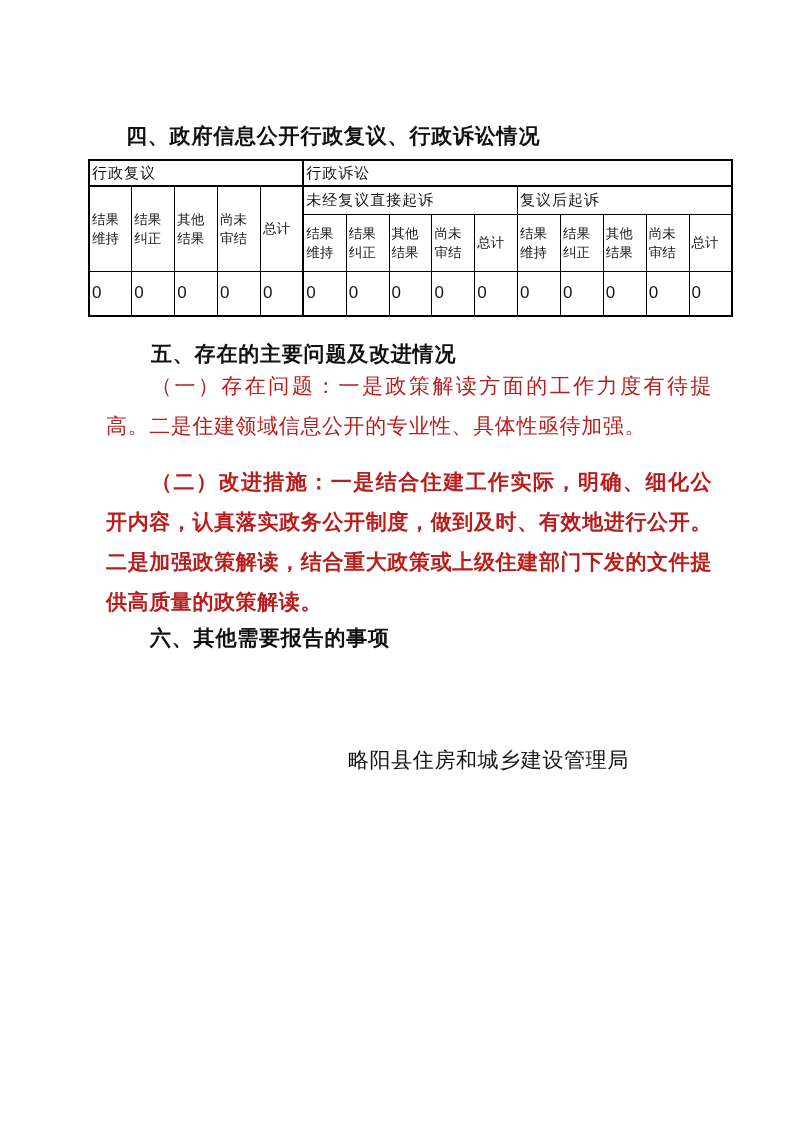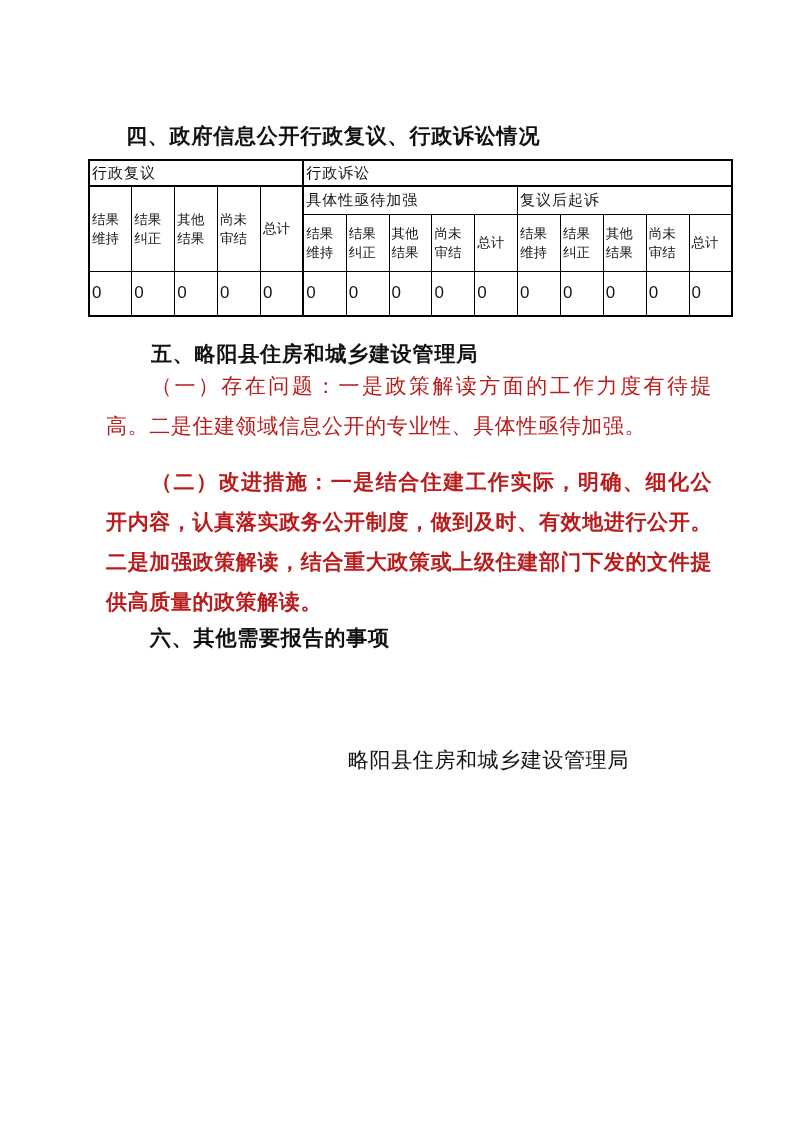--- a/index.html
+++ b/index.html
@@ -120,21 +120,21 @@
         <tr class="row-groups">
       <td colspan="5" class="cell-group sep-strong">行政复议</td>
       <td colspan="10" class="cell-group">行政诉讼</td>
     </tr>
     <tr>
       <td rowspan="2" class="cell-colhead span-two">结果维持</td>
       <td rowspan="2" class="cell-colhead span-two">结果纠正</td>
       <td rowspan="2" class="cell-colhead span-two">其他结果</td>
       <td rowspan="2" class="cell-colhead span-two">尚未审结</td>
       <td rowspan="2" class="cell-colhead span-two sep-strong">总计</td>
-      <td colspan="5" class="cell-subgroup">具体性亟待加强</td>
+      <td colspan="5" class="cell-subgroup">未经复议直接起诉</td>
       <td colspan="5" class="cell-subgroup">复议后起诉</td>
     </tr>
     <tr>
       <td class="cell-colhead">结果维持</td>
       <td class="cell-colhead">结果纠正</td>
       <td class="cell-colhead">其他结果</td>
       <td class="cell-colhead">尚未审结</td>
       <td class="cell-colhead">总计</td>
       <td class="cell-colhead">结果维持</td>
       <td class="cell-colhead">结果纠正</td>
@@ -155,21 +155,21 @@
       <td class="cell-value">0</td>
       <td class="cell-value">0</td>
       <td class="cell-value">0</td>
       <td class="cell-value">0</td>
       <td class="cell-value">0</td>
       <td class="cell-value">0</td>
     </tr>
   </tbody>
     </table>
 
-  <div id="h-five" class="heading">五、略阳县住房和城乡建设管理局</div>
+  <div id="h-five" class="heading">五、存在的主要问题及改进情况</div>
 
   <div id="para-problems" class="body-text">（一）存在问题：一是政策解读方面的工作力度有待提高。二是住建领域信息公开的专业性、具体性亟待加强。</div>
 
   <div id="para-improvements" class="body-text">（二）改进措施：一是结合住建工作实际，明确、细化公开内容，认真落实政务公开制度，做到及时、有效地进行公开。二是加强政策解读，结合重大政策或上级住建部门下发的文件提供高质量的政策解读。</div>
 
   <div id="h-six" class="heading">六、其他需要报告的事项</div>
 
 
   <div class="signature-org">略阳县住房和城乡建设管理局</div>
 

